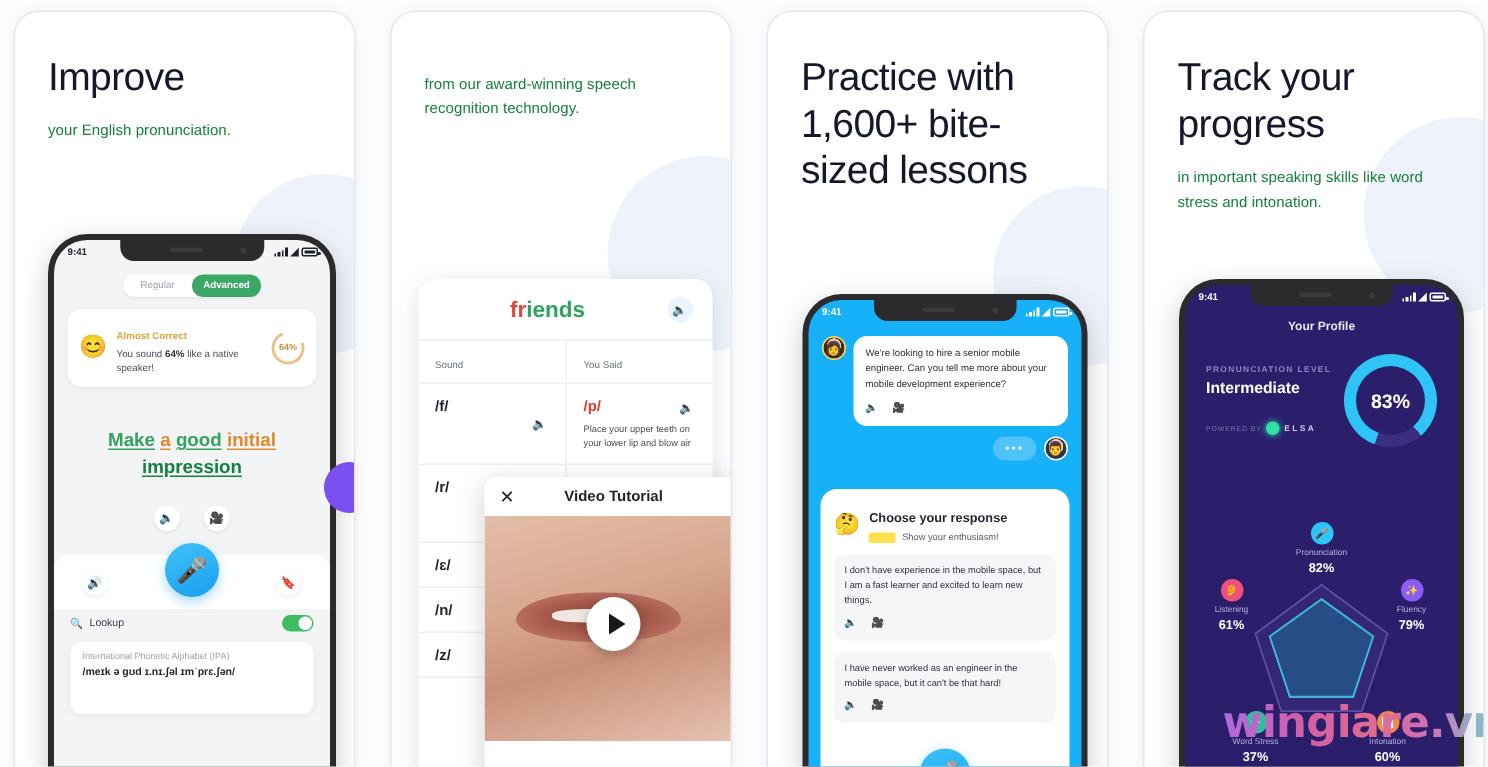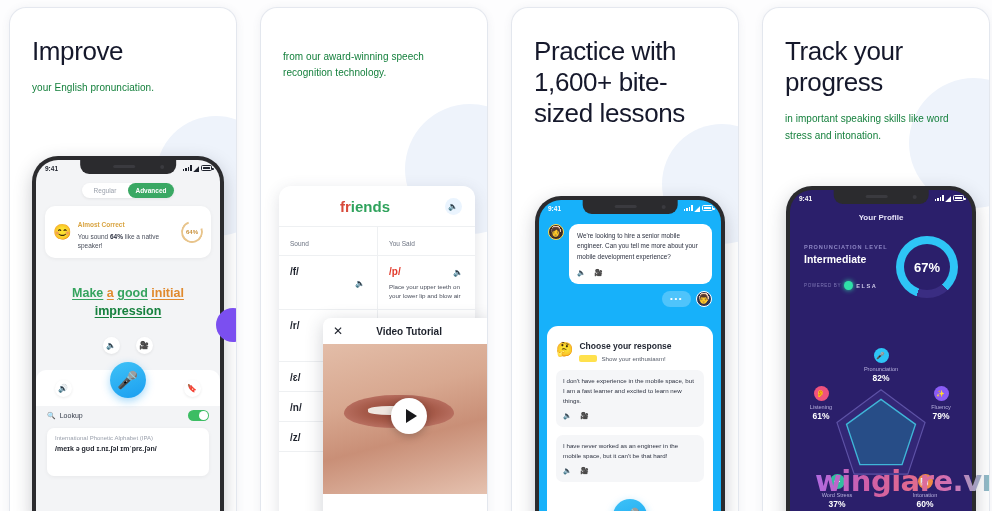--- a/index.html
+++ b/index.html
@@ -556,21 +556,21 @@
           <div class="lvl-l">
             <div class="lvl-cap">PRONUNCIATION LEVEL</div>
             <div class="lvl-val">Intermediate</div>
             <div class="powered">
               <span class="pw">POWERED BY</span>
               <span class="elsa-logo"></span>
               <span class="elsa-nm">ELSA</span>
             </div>
           </div>
           <div class="donut">
-            <span class="donut-in">67%</span>
+            <span class="donut-in">83%</span>
           </div>
         </div>
 
         <div class="skill" style="left:50%;transform:translateX(-50%);top:158px">
           <span class="sk-dot" style="background:#2ec5f6">🎤</span>
           <div class="sk-lbl">Pronunciation</div>
           <div class="sk-val">82%</div>
         </div>
 
         <svg class="pentagon" viewBox="0 0 100 96">

